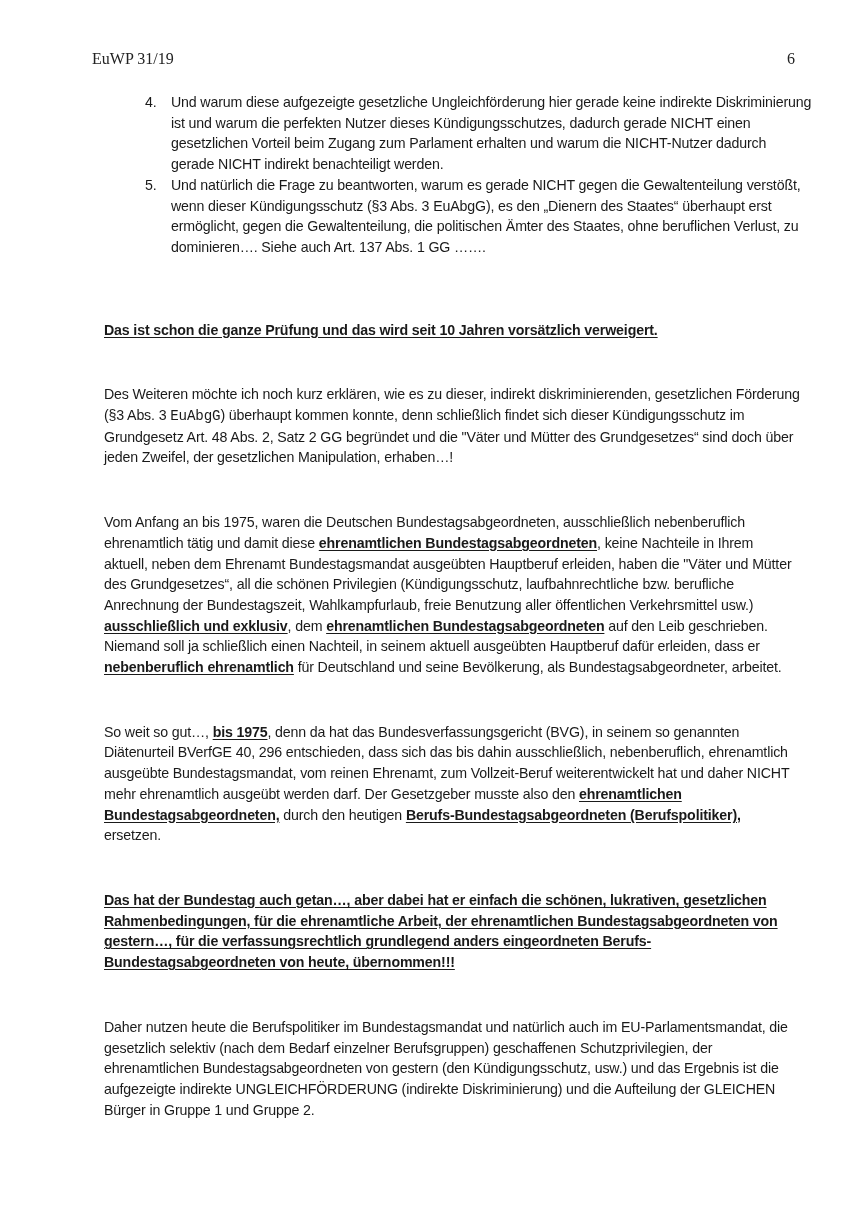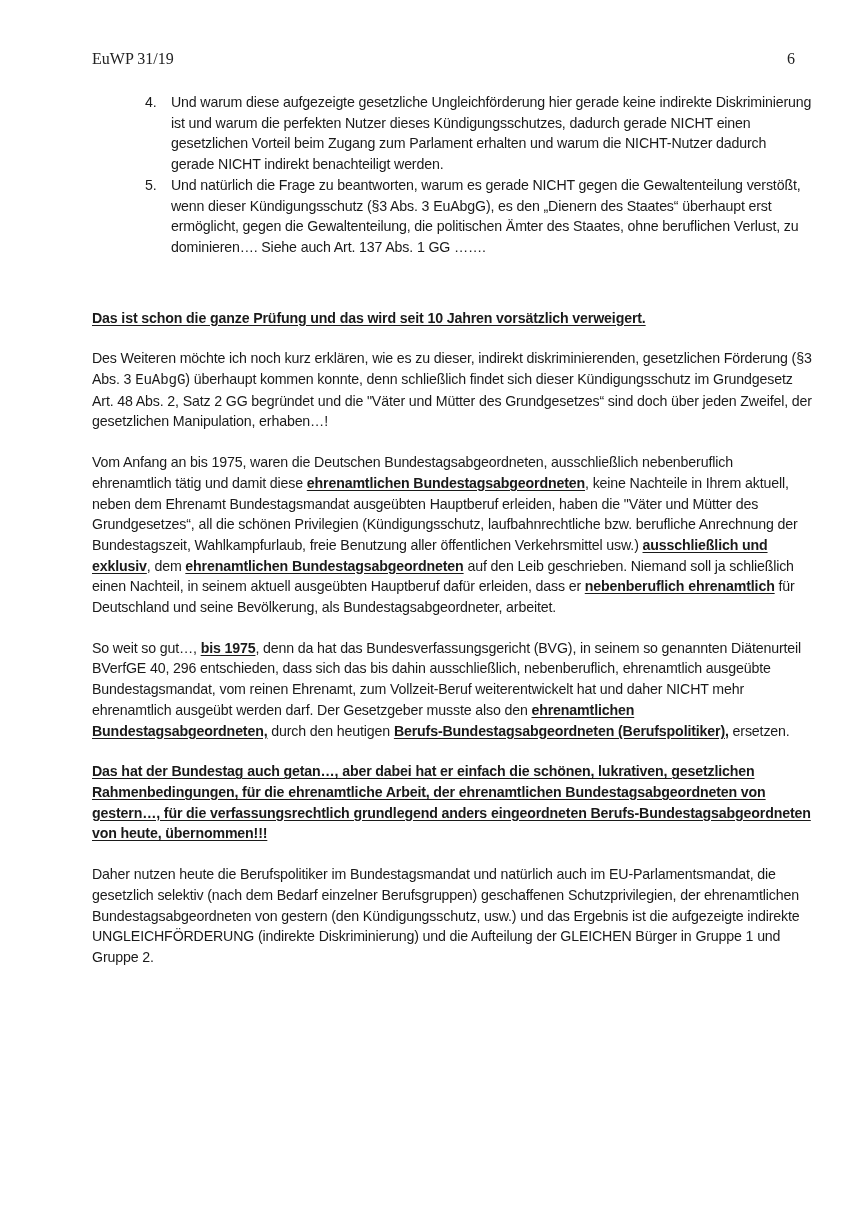--- a/index.html
+++ b/index.html
@@ -19,21 +19,21 @@
     position: absolute; left: 92px; top: 92px; width: 720px;
     font-size: 14.2px; line-height: 20.7px; letter-spacing: -0.15px;
   }
   ol.list {
     margin: 0; padding: 0 0 0 79px; list-style: none;
   }
   ol.list li { position: relative; margin: 0; }
   ol.list li .num {
     position: absolute; left: -26px; top: 0;
   }
-  p { margin: 0; }
+  p { margin: 12px; }
   .gap-lg { height: 42px; }
   .gap-md { height: 20px; }
   .u { text-decoration: underline; text-underline-offset: 2px; }
   .b { font-weight: bold; }
   .serif { font-family: Liberation Mono, monospace; }
 </style>
 </head>
 <body>
 
 <div class="page">

